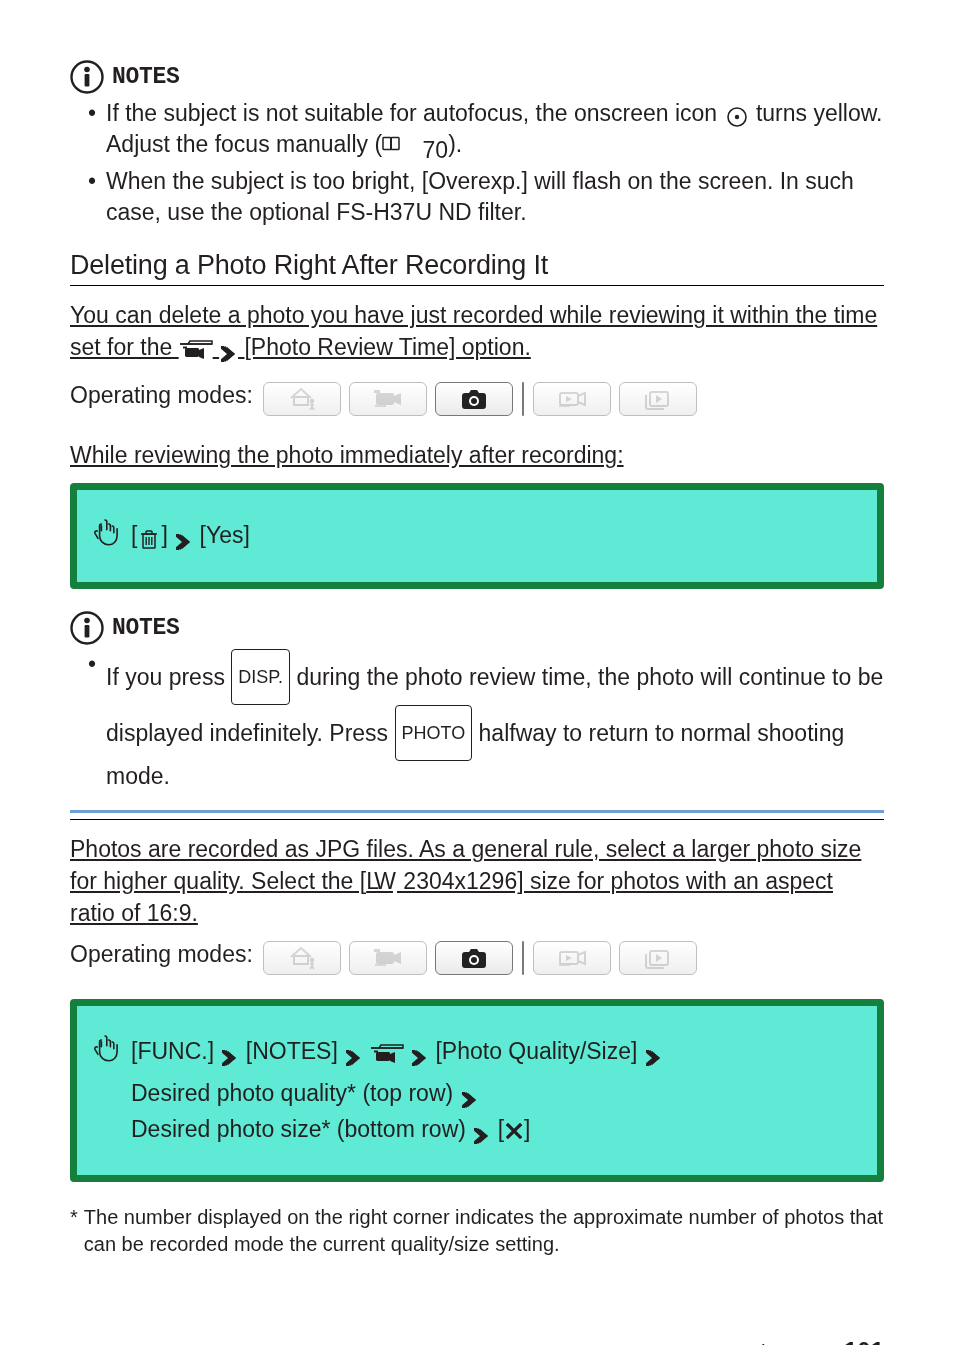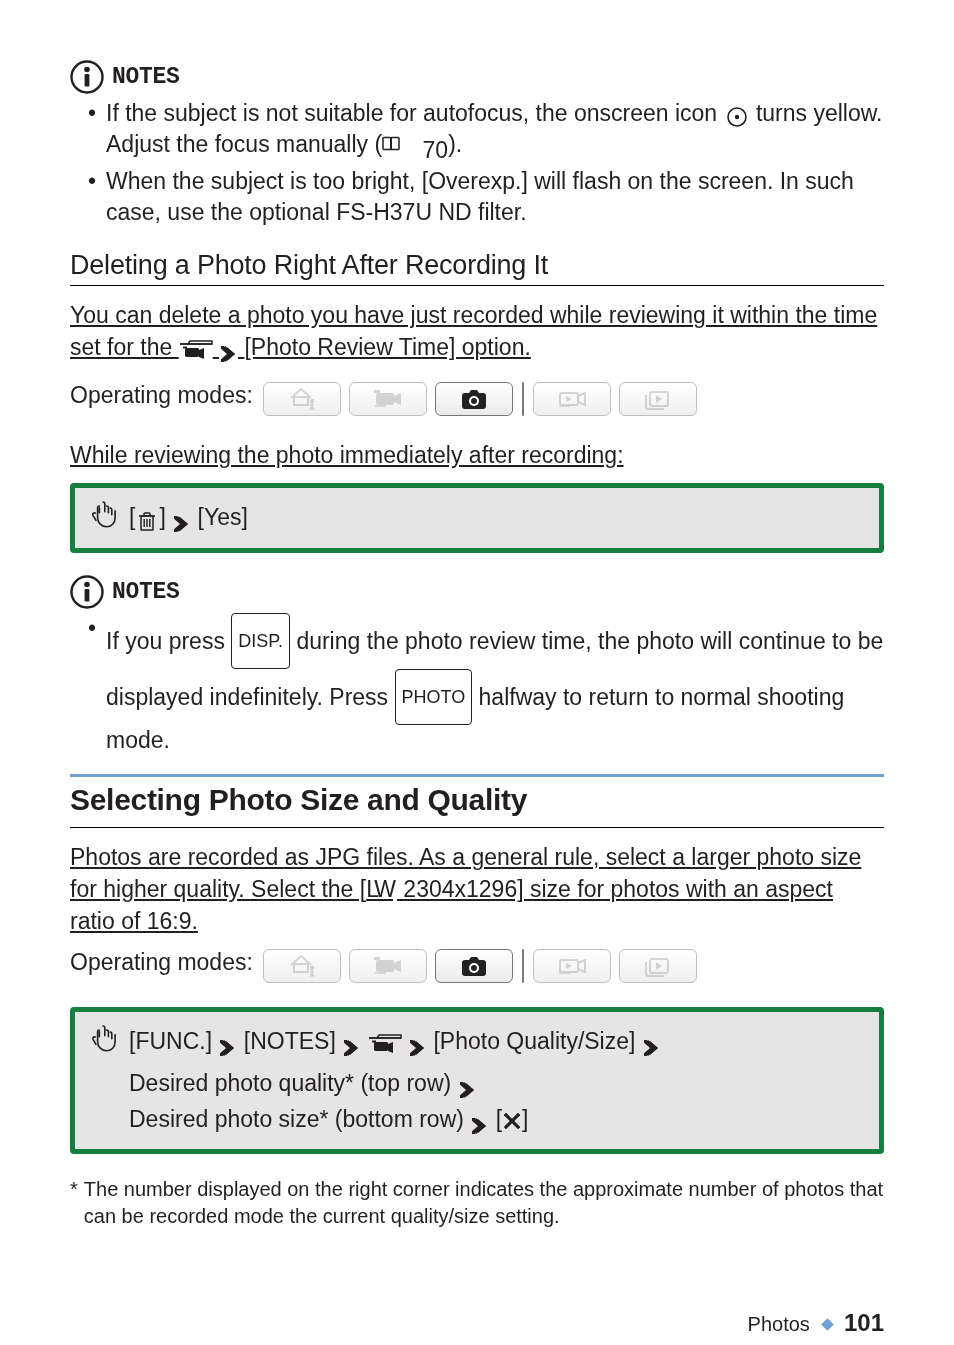--- a/index.html
+++ b/index.html
@@ -111,24 +111,24 @@
     background: linear-gradient(#ffffff, #eaeaea);
   }
   .v-sep {
     width: 2px;
     height: 34px;
     background: #7a7a7a;
     border-radius: 1px;
     margin: 0 1px;
   }
   .step-box {
-    border: 5px solid #15803d;
-    background: #e5e5e5;
+    border: 7px solid #15803d;
+    background: #5eead4;
     border-radius: 4px;
-    padding: 12px 14px;
+    padding: 28px 14px;
     display: flex;
     gap: 10px;
     font-size: 23px;
     line-height: 1.55;
     margin-bottom: 22px;
   }
   .step-box .hand { flex-shrink: 0; }
   .step-content { flex: 1; }
   .inline-icon-svg { display: inline-block; vertical-align: -7px; margin: 0 2px; }
   .keycap {
@@ -368,21 +368,20 @@
     <li>
       <span>If you press </span>
       <span class="keycap">DISP.</span>
       <span> during the photo review time, the photo will continue to be displayed indefinitely. Press </span>
       <span class="keycap">PHOTO</span>
       <span> halfway to return to normal shooting mode.</span>
     </li>
   </ul>
 
   <div class="h1-rule-top"></div>
-  <div class="h1" style="margin-top:0">Selecting Photo Size and Quality</div>
   <div class="h1-rule-bottom"></div>
 
   <div class="body">
     <span>Photos are recorded as JPG files. As a general rule, select a larger photo size for higher quality. Select the [</span><span class="lw-glyph">LW</span><span> 2304x1296] size for photos with an aspect ratio of 16:9.</span>
   </div>
 
   <div class="op-row">
     <span class="op-label">Operating modes:</span>
     <div class="mode-chips">
       <div class="chip ghost">

